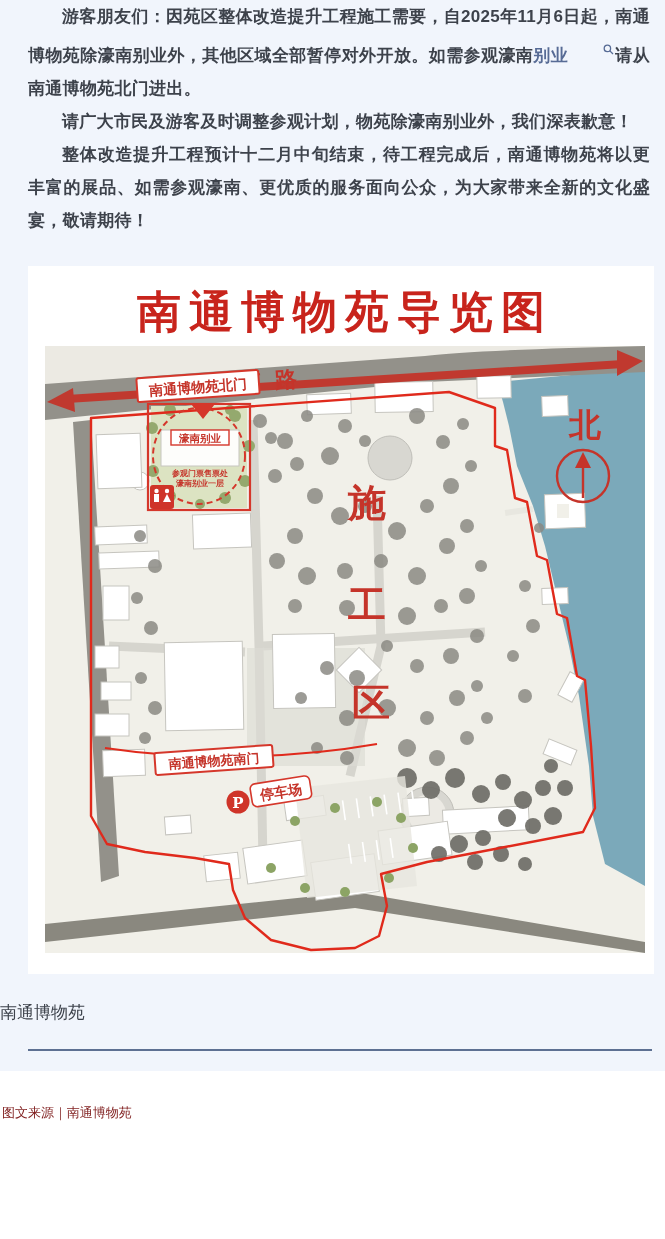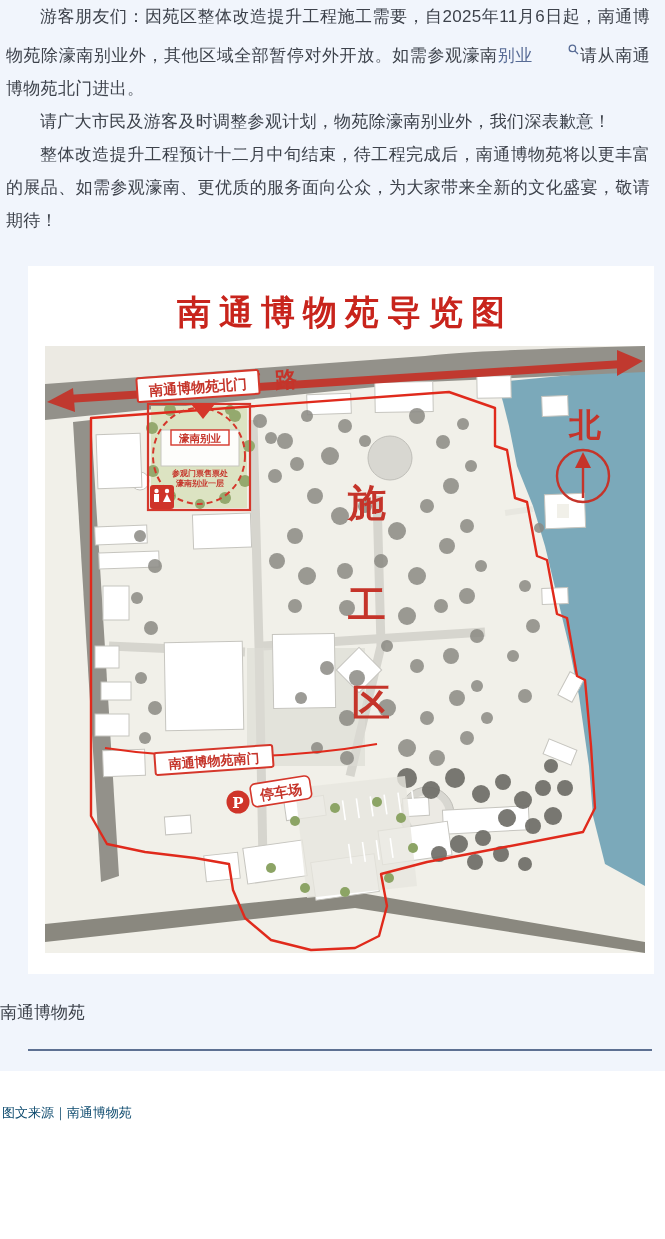--- a/index.html
+++ b/index.html
@@ -1,31 +1,31 @@
 <!DOCTYPE html>
 <html><head>
 <meta charset="utf-8">
 <style>
   html,body{margin:0;padding:0;}
   body{width:665px;background:#ffffff;font-family:"Liberation Sans","DejaVu Sans",sans-serif;}
   .content{background:#f1f5fc;padding:0 0 20px 0;overflow:visible;}
-  .article{padding:0 15px 0 6px;}
+  .article{padding:0 15px 0 28px;font-weight:bold;}
   .article p{font-size:17px;line-height:33px;color:#3d424b;text-align:justify;margin:0;text-indent:2em;letter-spacing:.3px;}
   .p1{margin-top:-18px;}
   .p2{margin-top:30px;}
   .p3{margin-top:25px;}
   a.inline-link{color:#576b95;text-decoration:none;}
   .link-zoom{display:inline-block;vertical-align:6px;margin:0 1px;}
   .figure{margin:29px 11px 0 28px;background:#ffffff;padding:24px 9px 21px 17px;}
-  .map-title{font-family:"DejaVu Serif","Liberation Serif",serif;font-weight:bold;font-size:34px;line-height:44px;color:#c8241c;text-align:center;letter-spacing:8px;margin-bottom:12px;white-space:nowrap;}
+  .map-title{font-family:"DejaVu Serif","Liberation Serif",serif;font-weight:bold;font-size:44px;line-height:44px;color:#c8241c;text-align:center;letter-spacing:8px;margin-bottom:12px;white-space:nowrap;}
   .mapsvg{display:block;}
   .mapsvg text{font-family:"DejaVu Serif","Liberation Serif",serif;font-weight:bold;}
   .signature{margin-top:26px;padding-right:52px;text-align:left;font-size:17px;line-height:26px;color:#3d424b;}
   .rule{margin:23px 13px 0 28px;border-top:2px solid #5d7092;height:0;}
-  .source-footer{background:#ffffff;padding:32px 0 60px 2px;color:#0c4a6e;font-size:13px;line-height:19px;}
+  .source-footer{background:#ffffff;padding:32px 0 60px 2px;color:#7f1d1d;font-size:13px;line-height:19px;}
 </style>
 </head>
 <body>
 
 <div class="content">
   <div class="article">
     <p class="p1"><span>游客朋友们：因苑区整体改造提升工程施工需要，自2025年11月6日起，南通博</span><span>物苑除濠南别业外，其他区域全部暂停对外开放。如需参观濠南</span><a class="inline-link" href="#">别业</a><span class="link-zoom"><svg width="11" height="11" viewBox="0 0 11 11">
             <circle cx="4.4" cy="4.4" r="3.2" fill="none" stroke="#576b95" stroke-width="1.3"></circle>
             <line x1="6.9" y1="6.9" x2="10" y2="10" stroke="#576b95" stroke-width="1.3"></line>
           </svg></span><span>请从南通博物苑北门进出。</span></p>

